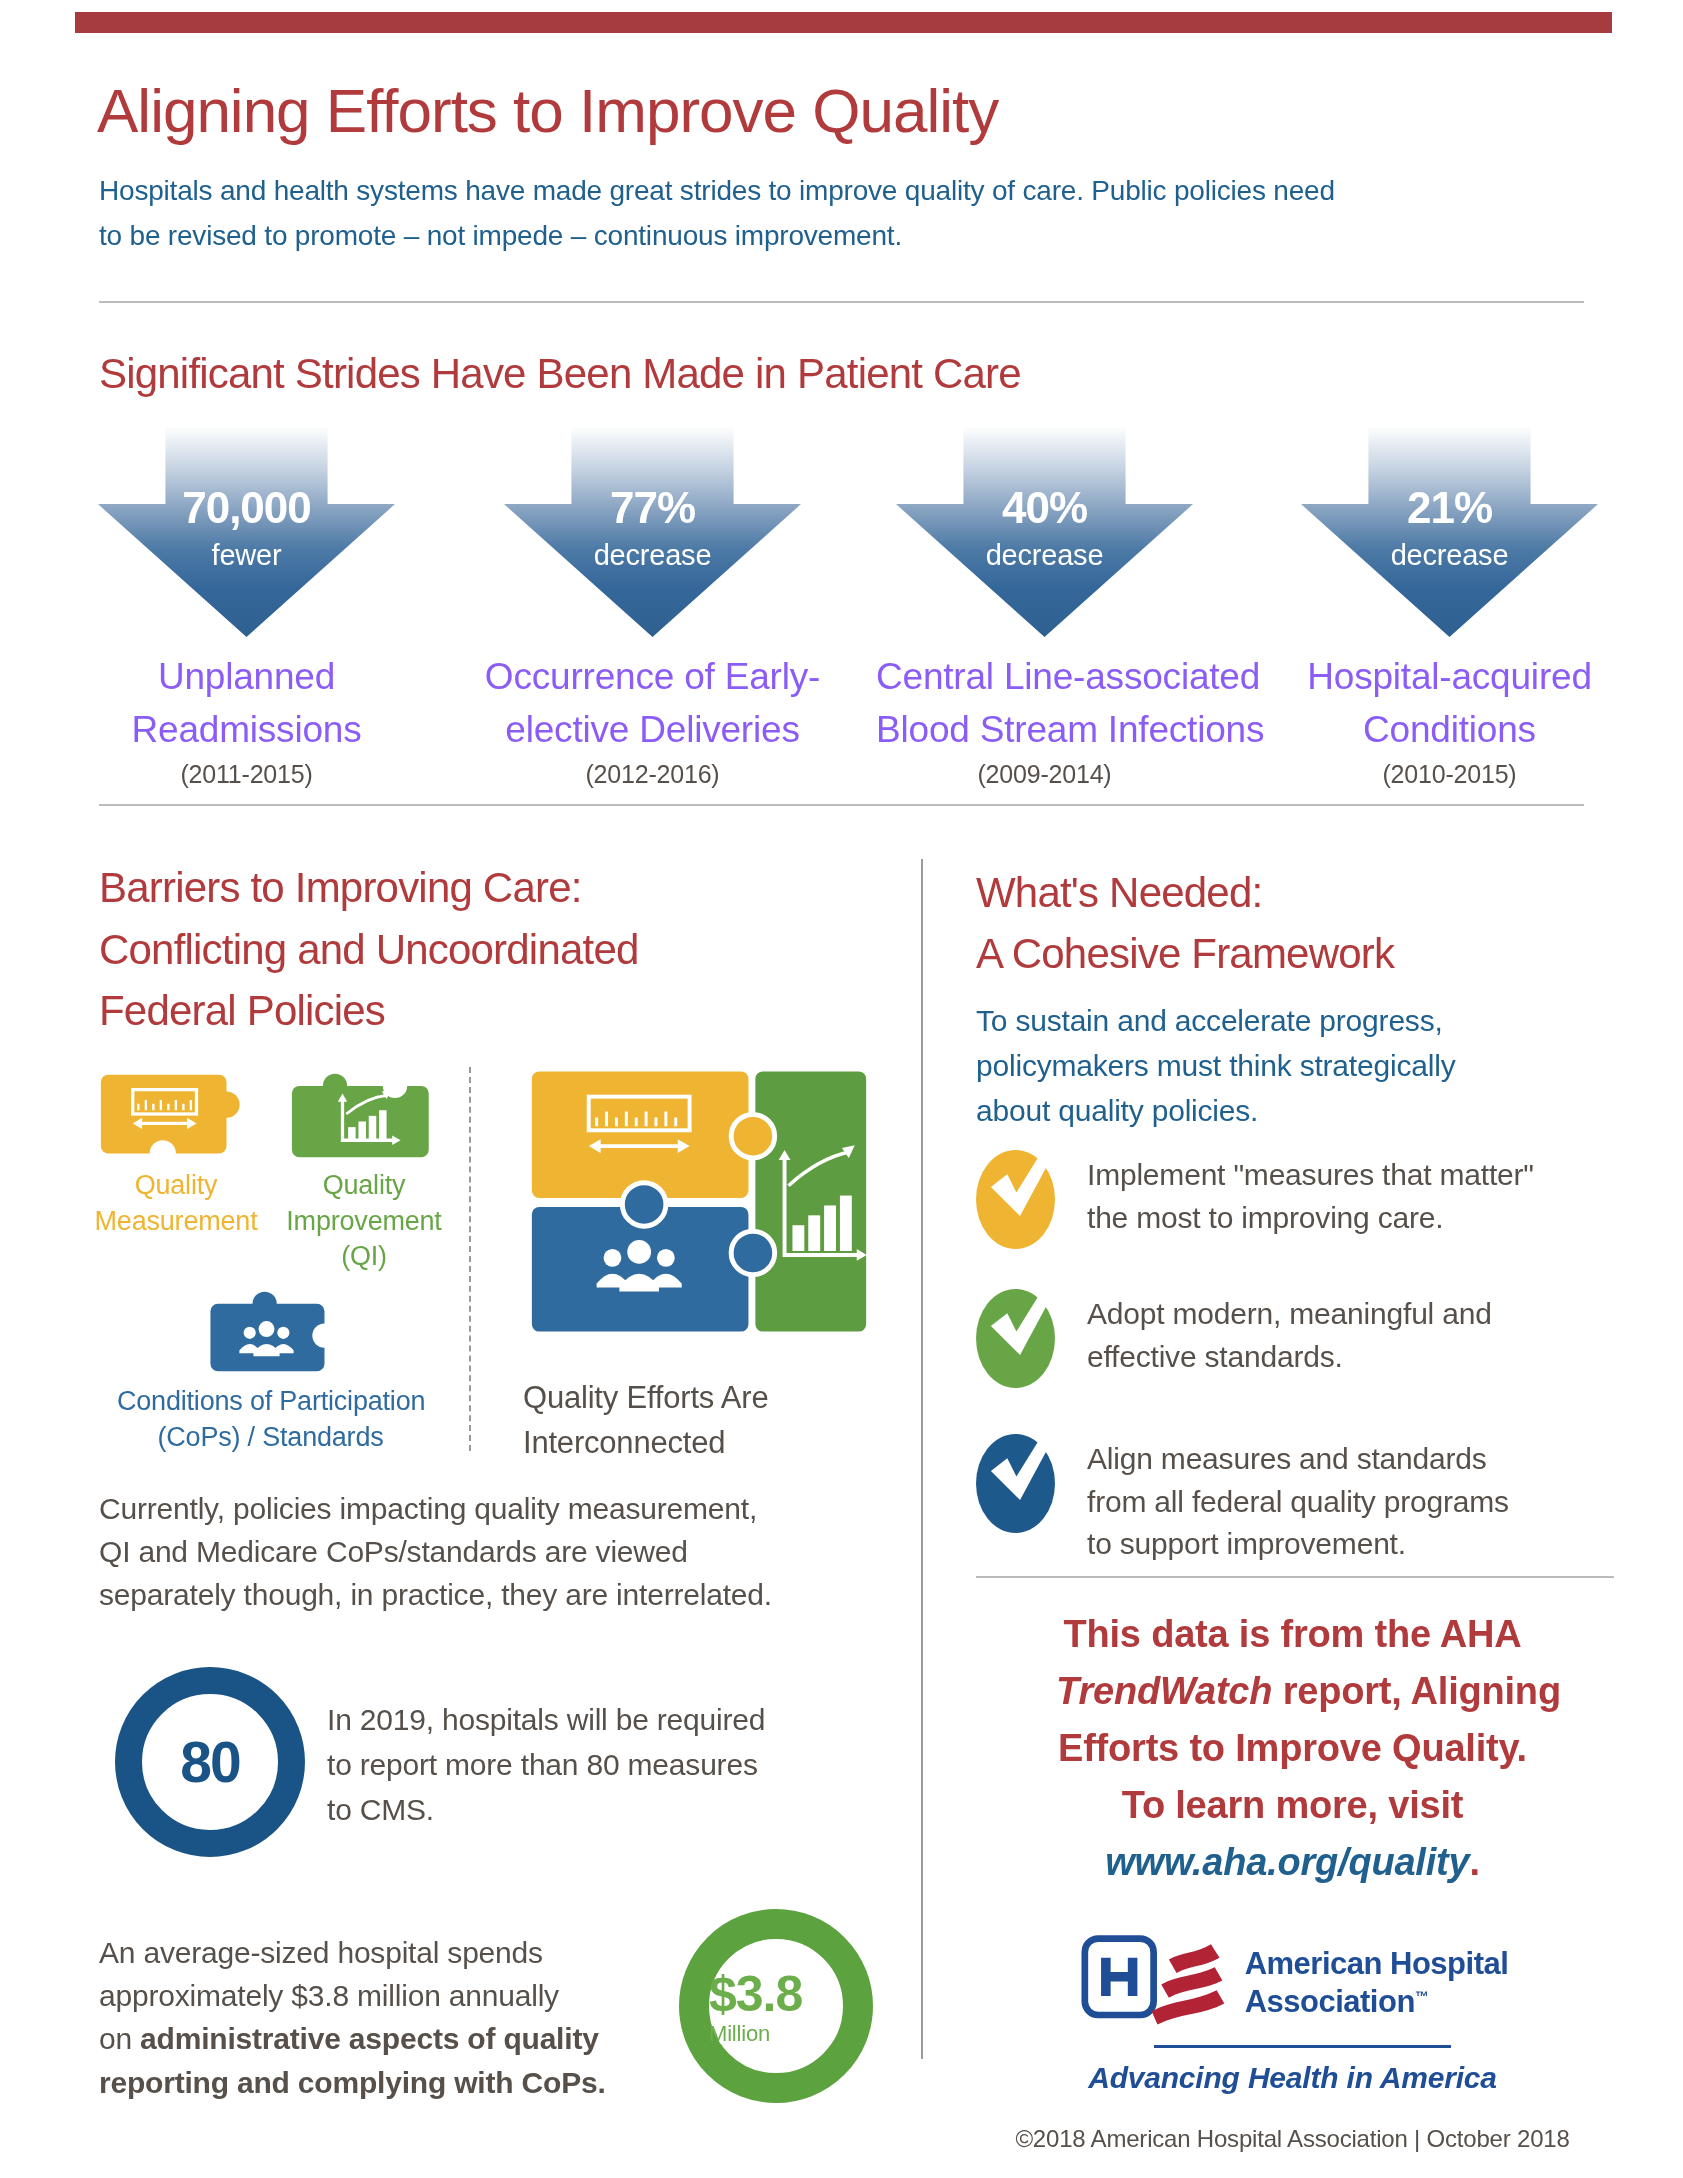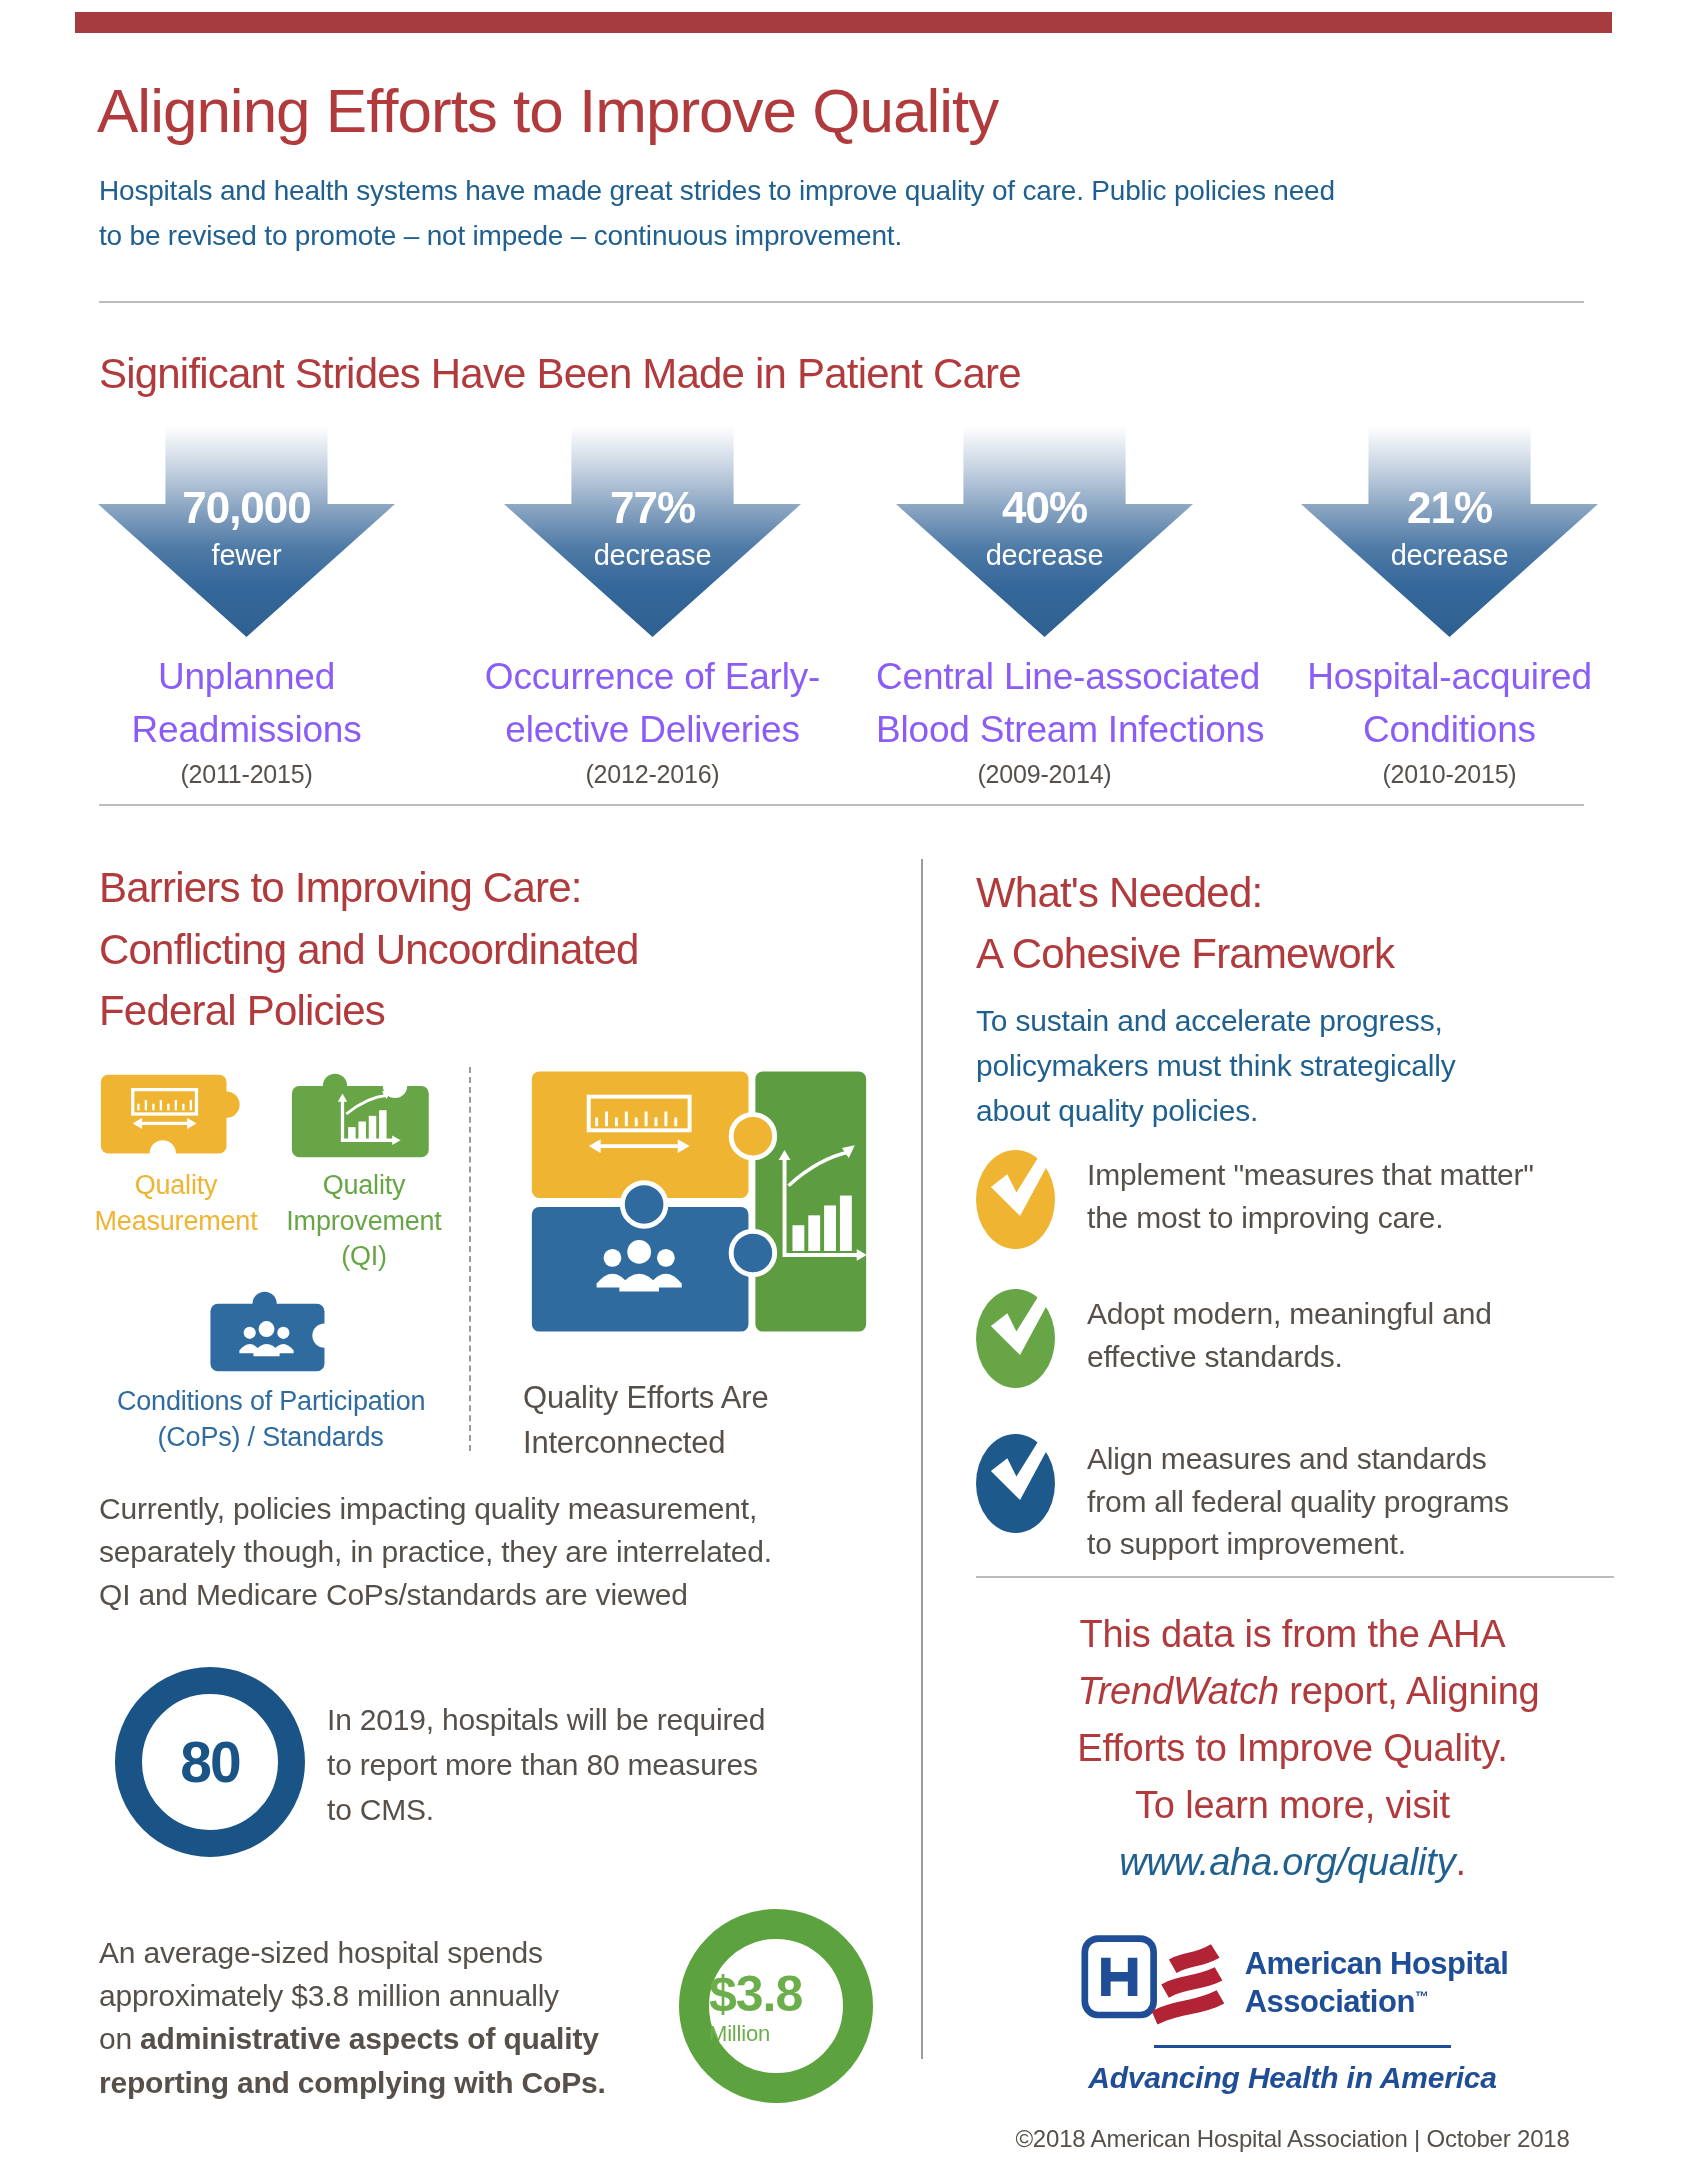--- a/index.html
+++ b/index.html
@@ -61,21 +61,21 @@
   .needed-para{left:976px;top:998px;font-size:30px;line-height:1.5;color:#1F608F;}
   .check-item{left:976px;display:flex;align-items:flex-start;}
   .ci-0{top:1150px;}.ci-1{top:1289px;}.ci-2{top:1434px;}
   .check-wrap{position:relative;width:79px;height:99px;flex:none;}
   .check-ellipse{width:79px;height:99px;border-radius:50%;}
   .ce-0{background:#EFB431;}.ce-1{background:#68A547;}.ce-2{background:#1E598C;}
   .check-svg{position:absolute;top:-14px;left:4px;}
   .check-text{margin-left:32px;font-size:30px;line-height:1.42;color:#57504A;padding-top:4px;}
 
   .hr-right{left:976px;top:1576px;width:638px;}
-  .source-note{left:956px;top:1606px;width:673px;font-size:38px;line-height:1.5;color:#B03A3C;text-align:center;}
+  .source-note{left:956px;top:1606px;width:673px;font-size:38px;line-height:1.5;color:#B03A3C;text-align:center;font-weight:bold;}
   .source-note .it{font-style:italic;margin-left:32px;}
   .source-note .link{color:#1F608F;font-style:italic;text-decoration:none;}
 
   .logo-row{left:956px;top:1929px;width:673px;display:flex;align-items:center;justify-content:center;gap:10px;}
   .org-name{font-size:31px;font-weight:bold;color:#1F4E96;line-height:1.2;letter-spacing:-0.5px;}
   .org-name sup{font-size:14px;}
   .logo-rule{left:1154px;top:2045px;width:297px;height:3px;background:#1F4E96;}
   .tagline{left:956px;top:2061px;width:673px;font-size:30px;font-weight:bold;font-style:italic;color:#1F4E96;text-align:center;}
   .copyright{left:956px;top:2125px;width:673px;font-size:24px;color:#57504A;text-align:center;}
 </style>
@@ -249,22 +249,22 @@
     <path d="M93 222 q20 -26 40 0 v5 h-40 z"></path>
   </g>
 </svg>
 <div class="abs puzzle-caption center">
   <span class="line">Quality Efforts Are</span>
   <span class="line">Interconnected</span>
 </div>
 
 <div class="abs barriers-para">
   <span class="line">Currently, policies impacting quality measurement,</span>
+  <span class="line">QI and Medicare CoPs/standards are viewed</span>
   <span class="line">separately though, in practice, they are interrelated.</span>
-  <span class="line">QI and Medicare CoPs/standards are viewed</span>
 </div>
 
 <div class="abs ring80">
   <span>80</span>
 </div>
 <div class="abs stat80-text">
   <span class="line">In 2019, hospitals will be required</span>
   <span class="line">to report more than 80 measures</span>
   <span class="line">to CMS.</span>
 </div>

